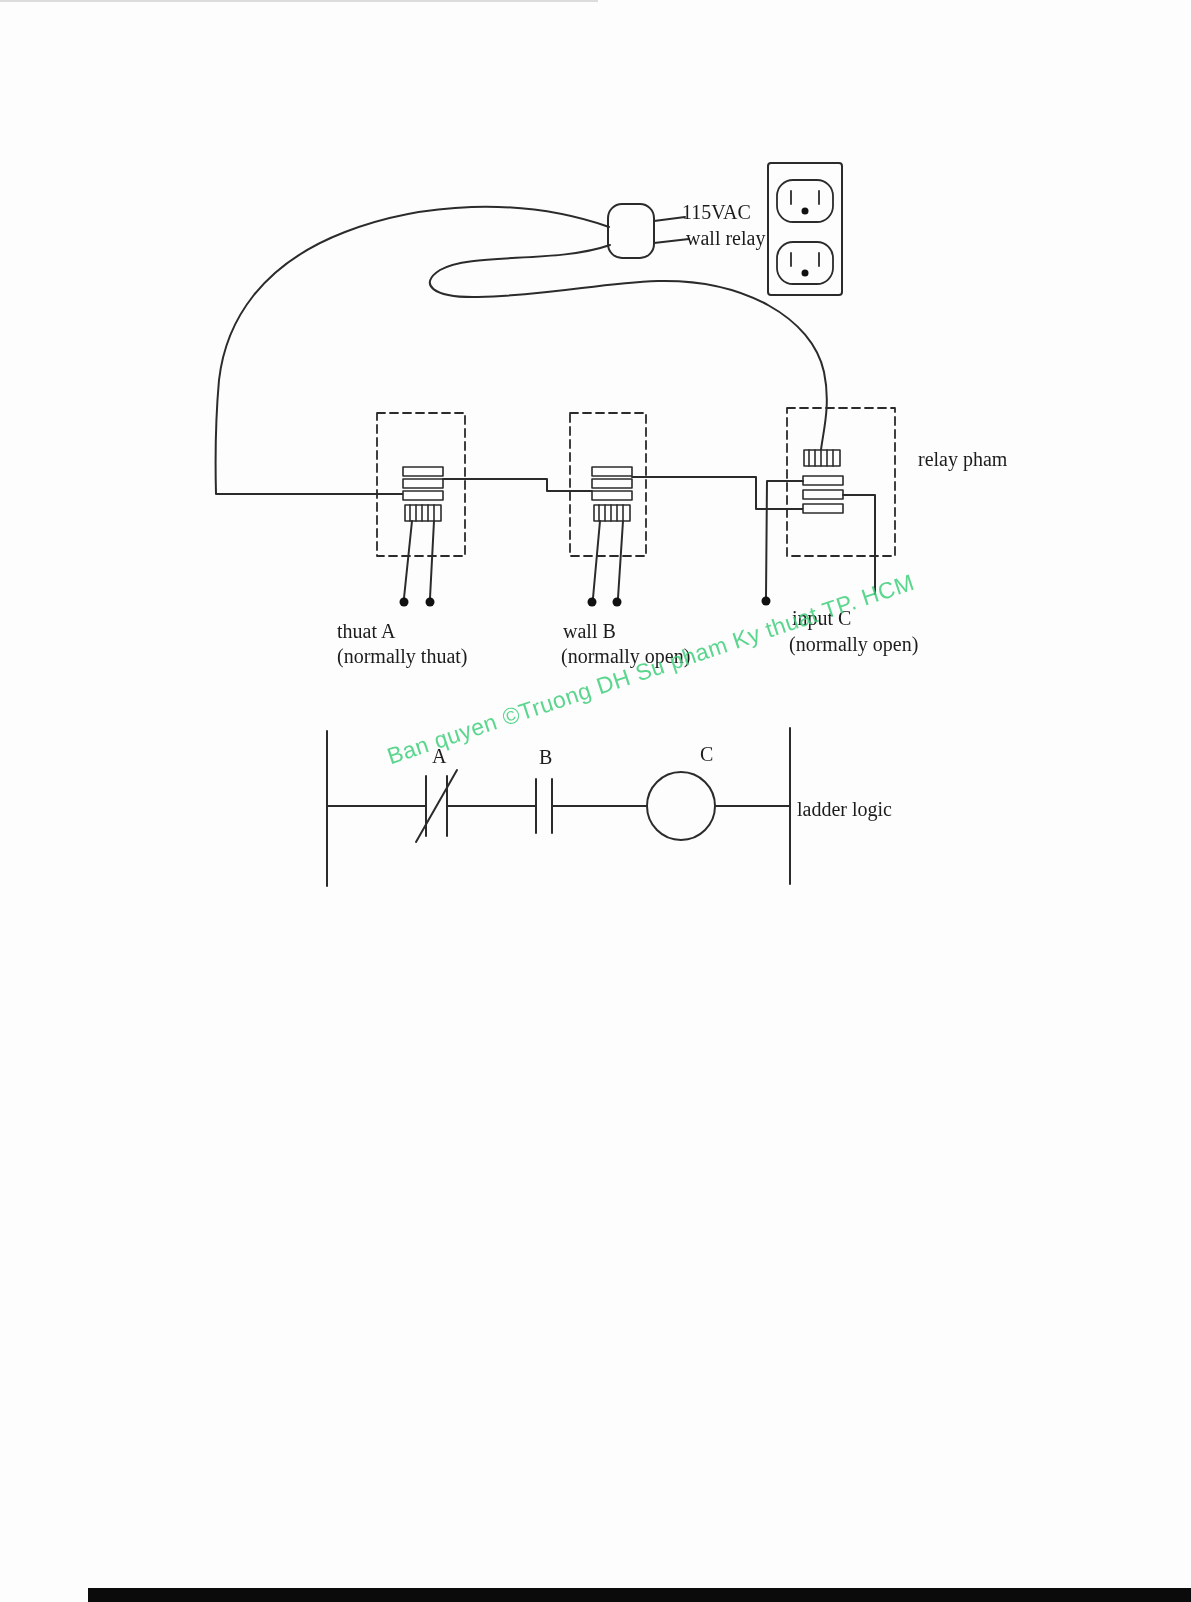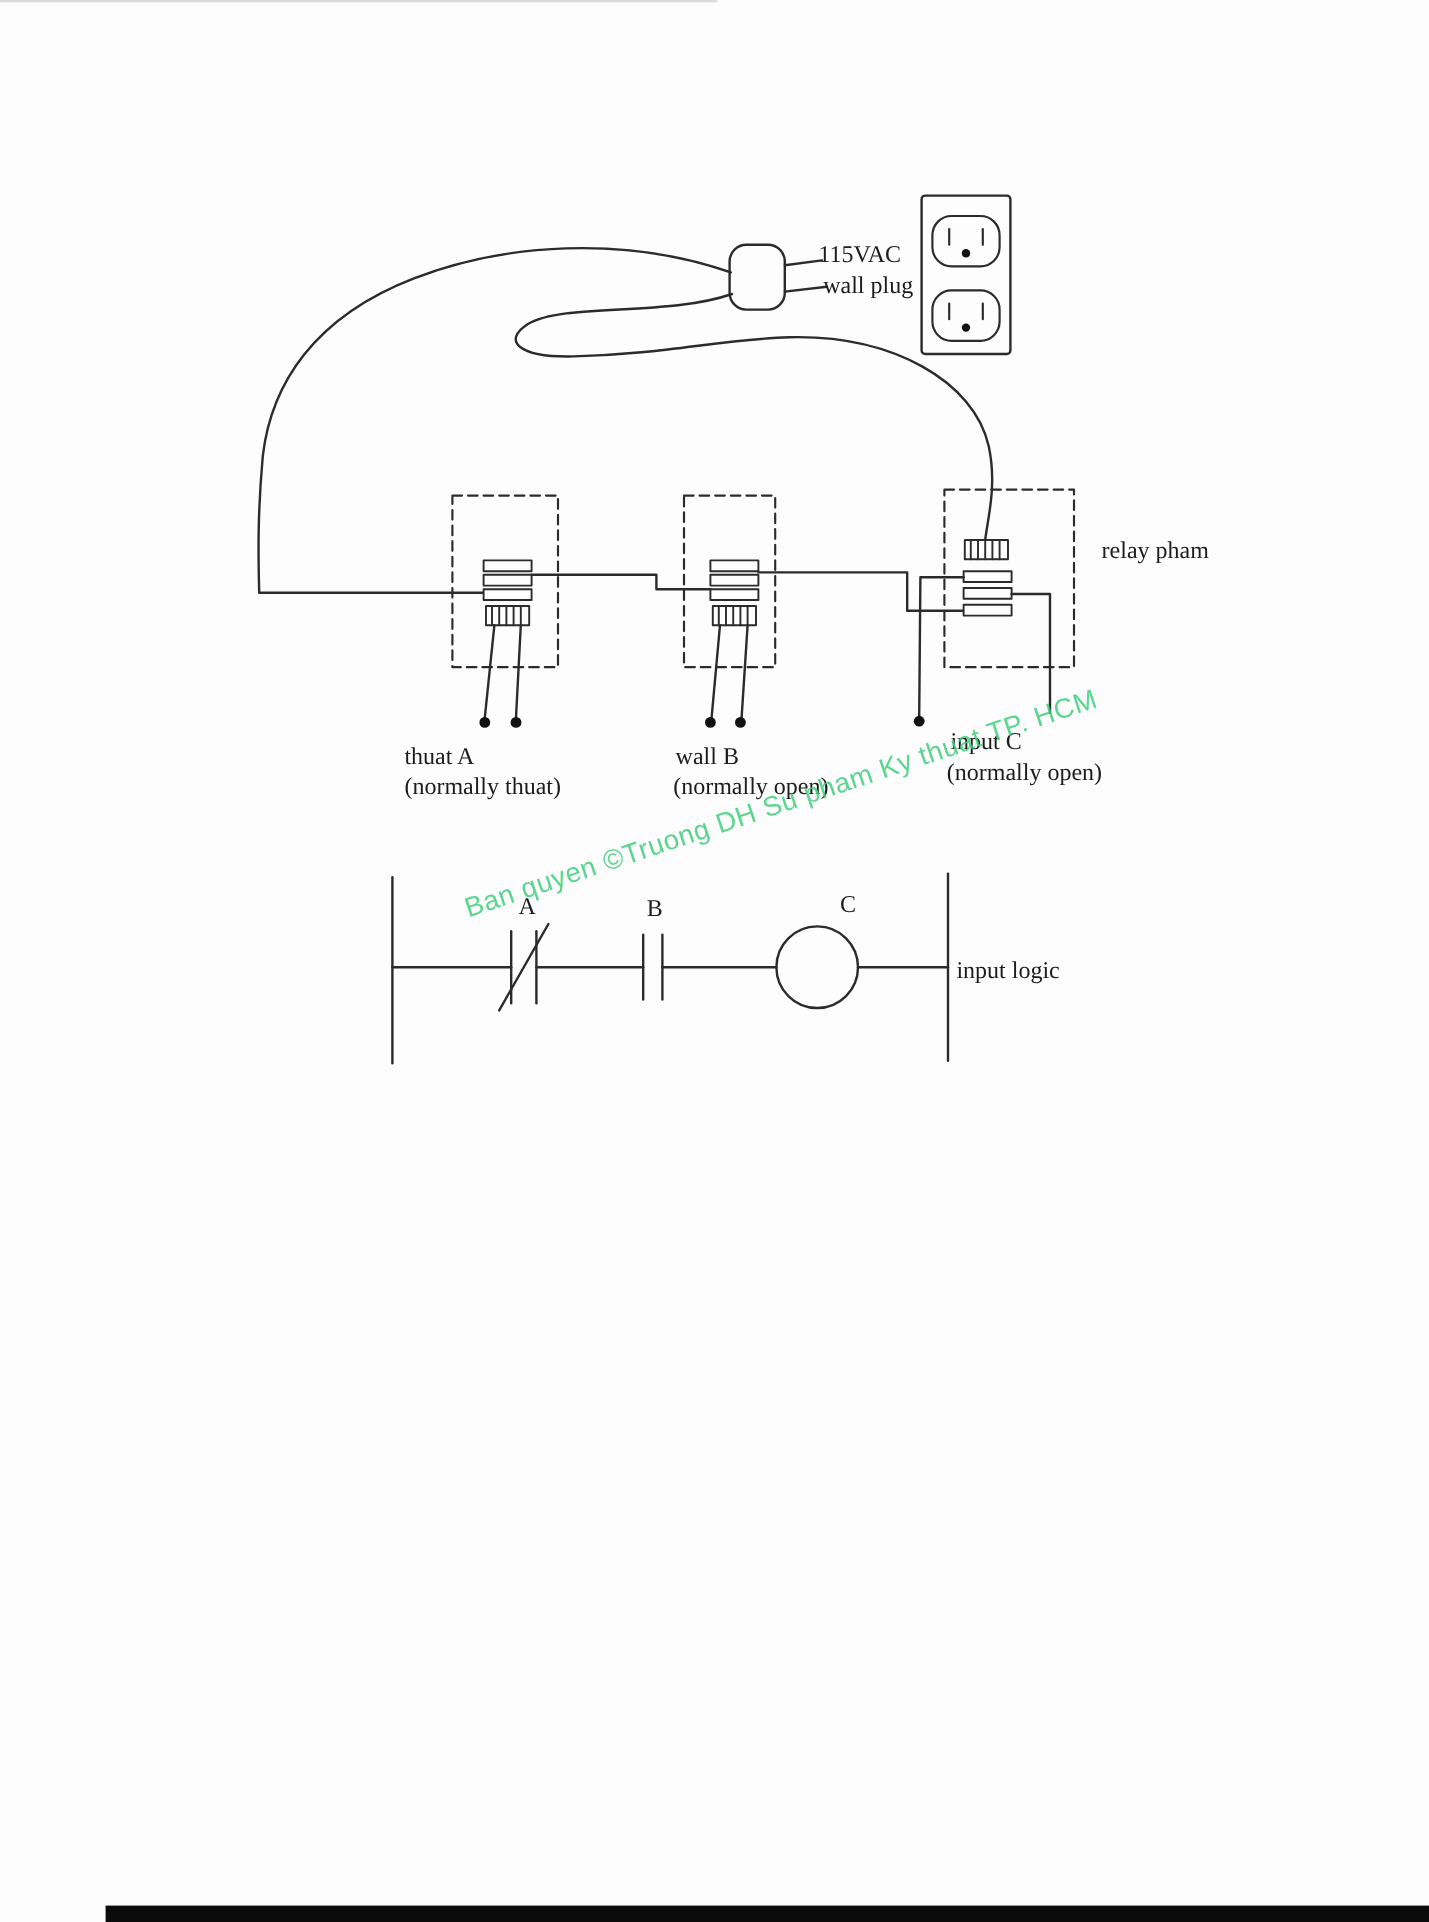--- a/index.html
+++ b/index.html
@@ -163,34 +163,34 @@
         <g>
           <line x1="536" y1="779" x2="536" y2="833"></line>
           <line x1="552" y1="779" x2="552" y2="833"></line>
         </g>
         <circle cx="681" cy="806" r="34"></circle>
       </g>
     </g>
   </svg>
 
   <div class="label" style="left:682px; top:200px;">115VAC</div>
-  <div class="label" style="left:686px; top:226px;">wall plug</div>
+  <div class="label" style="left:686px; top:226px;">wall relay</div>
 
   <div class="label" style="left:918px; top:447px;">relay pham</div>
 
   <div class="label" style="left:337px; top:619px;">thuat A</div>
   <div class="label" style="left:337px; top:644px;">(normally thuat)</div>
 
   <div class="label" style="left:563px; top:619px;">wall B</div>
   <div class="label" style="left:561px; top:644px;">(normally open)</div>
 
   <div class="label" style="left:792px; top:606px;">input C</div>
   <div class="label" style="left:789px; top:632px;">(normally open)</div>
 
   <div class="label" style="left:432px; top:744px;">A</div>
   <div class="label" style="left:539px; top:745px;">B</div>
   <div class="label" style="left:700px; top:742px;">C</div>
-  <div class="label" style="left:797px; top:797px;">input logic</div>
+  <div class="label" style="left:797px; top:797px;">ladder logic</div>
 
   <div class="watermark">Ban quyen ©Truong DH Su pham Ky thuat TP. HCM</div>
 
   <div class="bottom-bar"></div>
 </div>
 
 </body></html>

